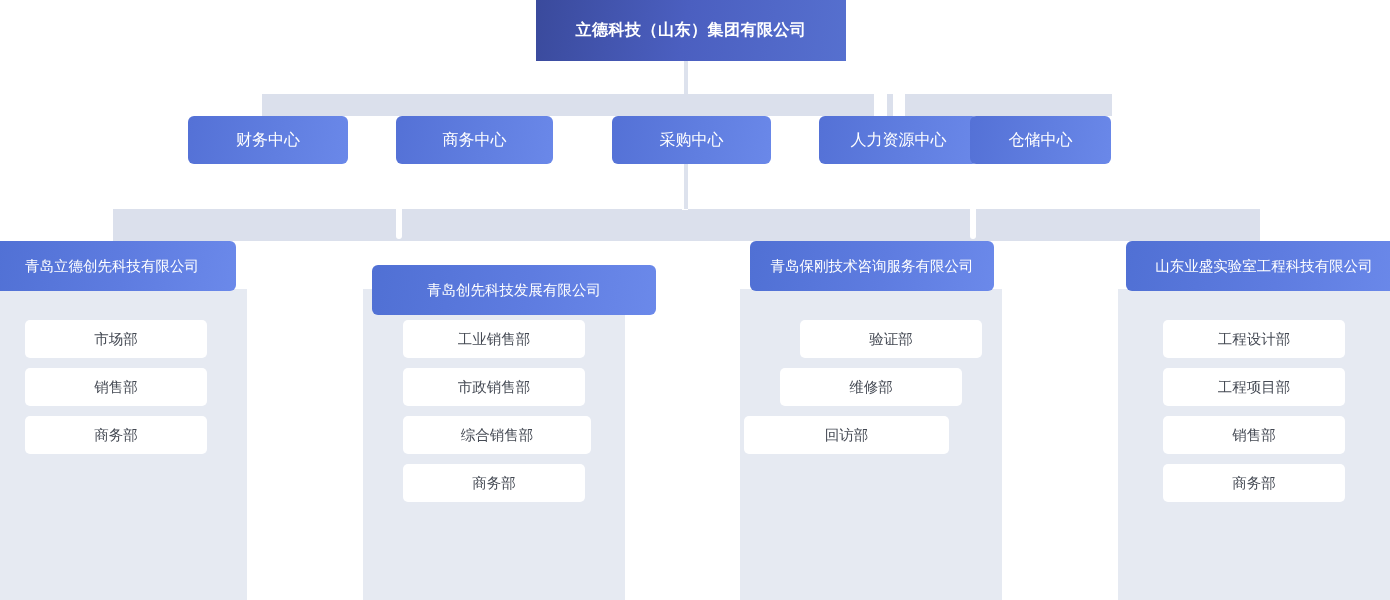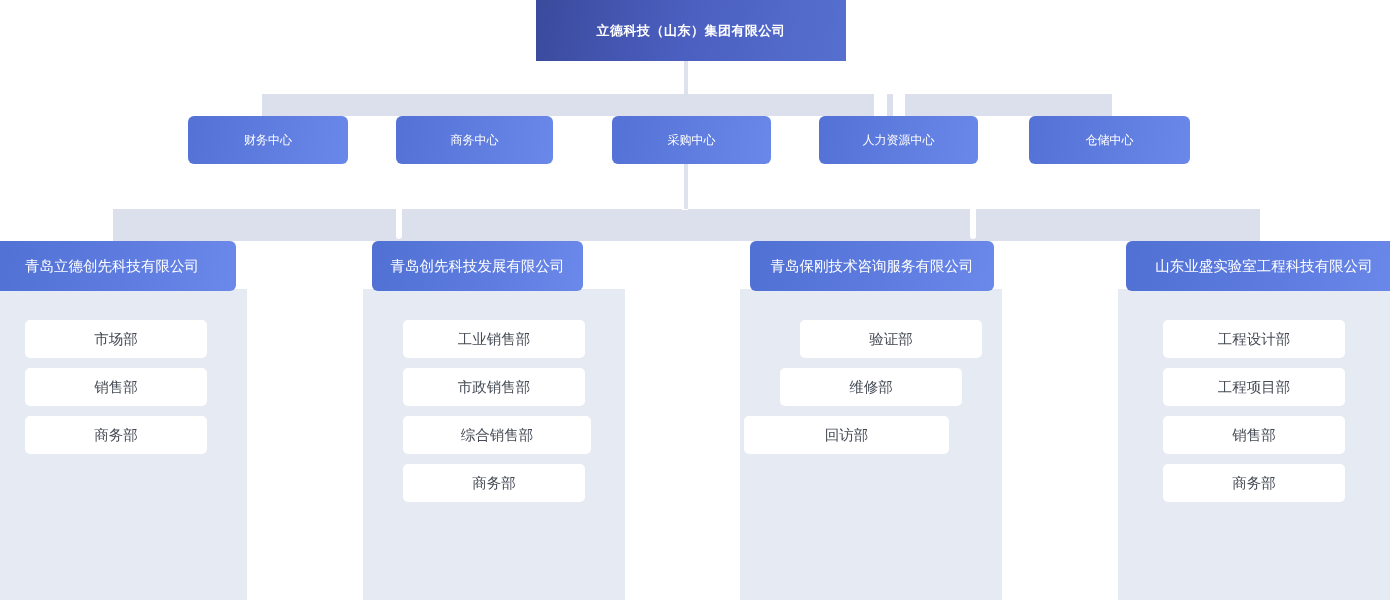--- a/index.html
+++ b/index.html
@@ -22,21 +22,21 @@
 
   
   .root-node {
     position: absolute;
     left: 536px;
     top: 0px;
     width: 310px;
     height: 61px;
     background: linear-gradient(100deg, #3a4a9c 0%, #4b5fc0 48%, #5670cf 100%);
     color: #ffffff;
-    font-size: 13px;
+    font-size: 16px;
     font-weight: bold;
     display: flex;
     align-items: center;
     justify-content: center;
     letter-spacing: 0.5px;
     box-sizing: border-box;
   }
 
   
   .vline {
@@ -59,21 +59,21 @@
   }
 
   
   .center-node {
     position: absolute;
     top: 116px;
     height: 48px;
     border-radius: 6px;
     background: linear-gradient(100deg, #5471d6 0%, #607ee0 55%, #6a88e9 100%);
     color: #ffffff;
-    font-size: 12px;
+    font-size: 16px;
     display: flex;
     align-items: center;
     justify-content: center;
     box-sizing: border-box;
   }
 
   
   .company-col {
     position: absolute;
     top: 289px;
@@ -119,37 +119,37 @@
   <div class="vline" style="left:684px; top:61px; height:35px;"></div>
 
   <div class="hbar" style="left:262px; top:94px; width:850px; height:22px;"></div>
   <div class="notch" style="left:874px; top:94px; width:13px; height:22px;"></div>
   <div class="notch" style="left:893px; top:94px; width:12px; height:22px;"></div>
 
   <div class="center-node" style="left:188px; width:160px;">财务中心</div>
   <div class="center-node" style="left:396px; width:157px;">商务中心</div>
   <div class="center-node" style="left:612px; width:159px;">采购中心</div>
   <div class="center-node" style="left:819px; width:159px;">人力资源中心</div>
-  <div class="center-node" style="left:1029px; width:161px;">仓储中心</div>
+  <div class="center-node" style="left:970px; width:141px;">仓储中心</div>
 
   <div class="vline" style="left:684px; top:164px; height:47px;"></div>
 
   <div class="hbar" style="left:113px; top:209px; width:1147px; height:32px;"></div>
   <div class="notch-round" style="left:396px; top:209px; width:6px; height:30px;"></div>
   <div class="notch-round" style="left:970px; top:209px; width:6px; height:30px;"></div>
   <div class="notch" style="left:682px; top:209px; width:6px; height:1px;"></div>
 
   <div class="company-col" style="left:0px; width:247px;"></div>
   <div class="company-header" style="left:-12px; width:248px;">青岛立德创先科技有限公司</div>
   <div class="dept-item" style="left:25px; top:320px; width:182px;">市场部</div>
   <div class="dept-item" style="left:25px; top:368px; width:182px;">销售部</div>
   <div class="dept-item" style="left:25px; top:416px; width:182px;">商务部</div>
 
   <div class="company-col" style="left:363px; width:262px;"></div>
-  <div class="company-header" style="left:372px; width:211px;">青岛创先科技发展有限公司</div>
+  <div class="company-header" style="left:372px; width:284px;margin-top:24px;">青岛创先科技发展有限公司</div>
   <div class="dept-item" style="left:403px; top:368px; width:182px;">市政销售部</div>
   <div class="dept-item" style="left:403px; top:320px; width:182px;">工业销售部</div>
   <div class="dept-item" style="left:403px; top:416px; width:188px;">综合销售部</div>
   <div class="dept-item" style="left:403px; top:464px; width:182px;">商务部</div>
 
   <div class="company-col" style="left:740px; width:262px;"></div>
   <div class="company-header" style="left:750px; width:244px;">青岛保刚技术咨询服务有限公司</div>
   <div class="dept-item" style="left:780px; top:320px; width:182px;margin-left:20px;">验证部</div>
   <div class="dept-item" style="left:780px; top:368px; width:182px;">维修部</div>
   <div class="dept-item" style="left:744px; top:416px; width:205px;">回访部</div>

